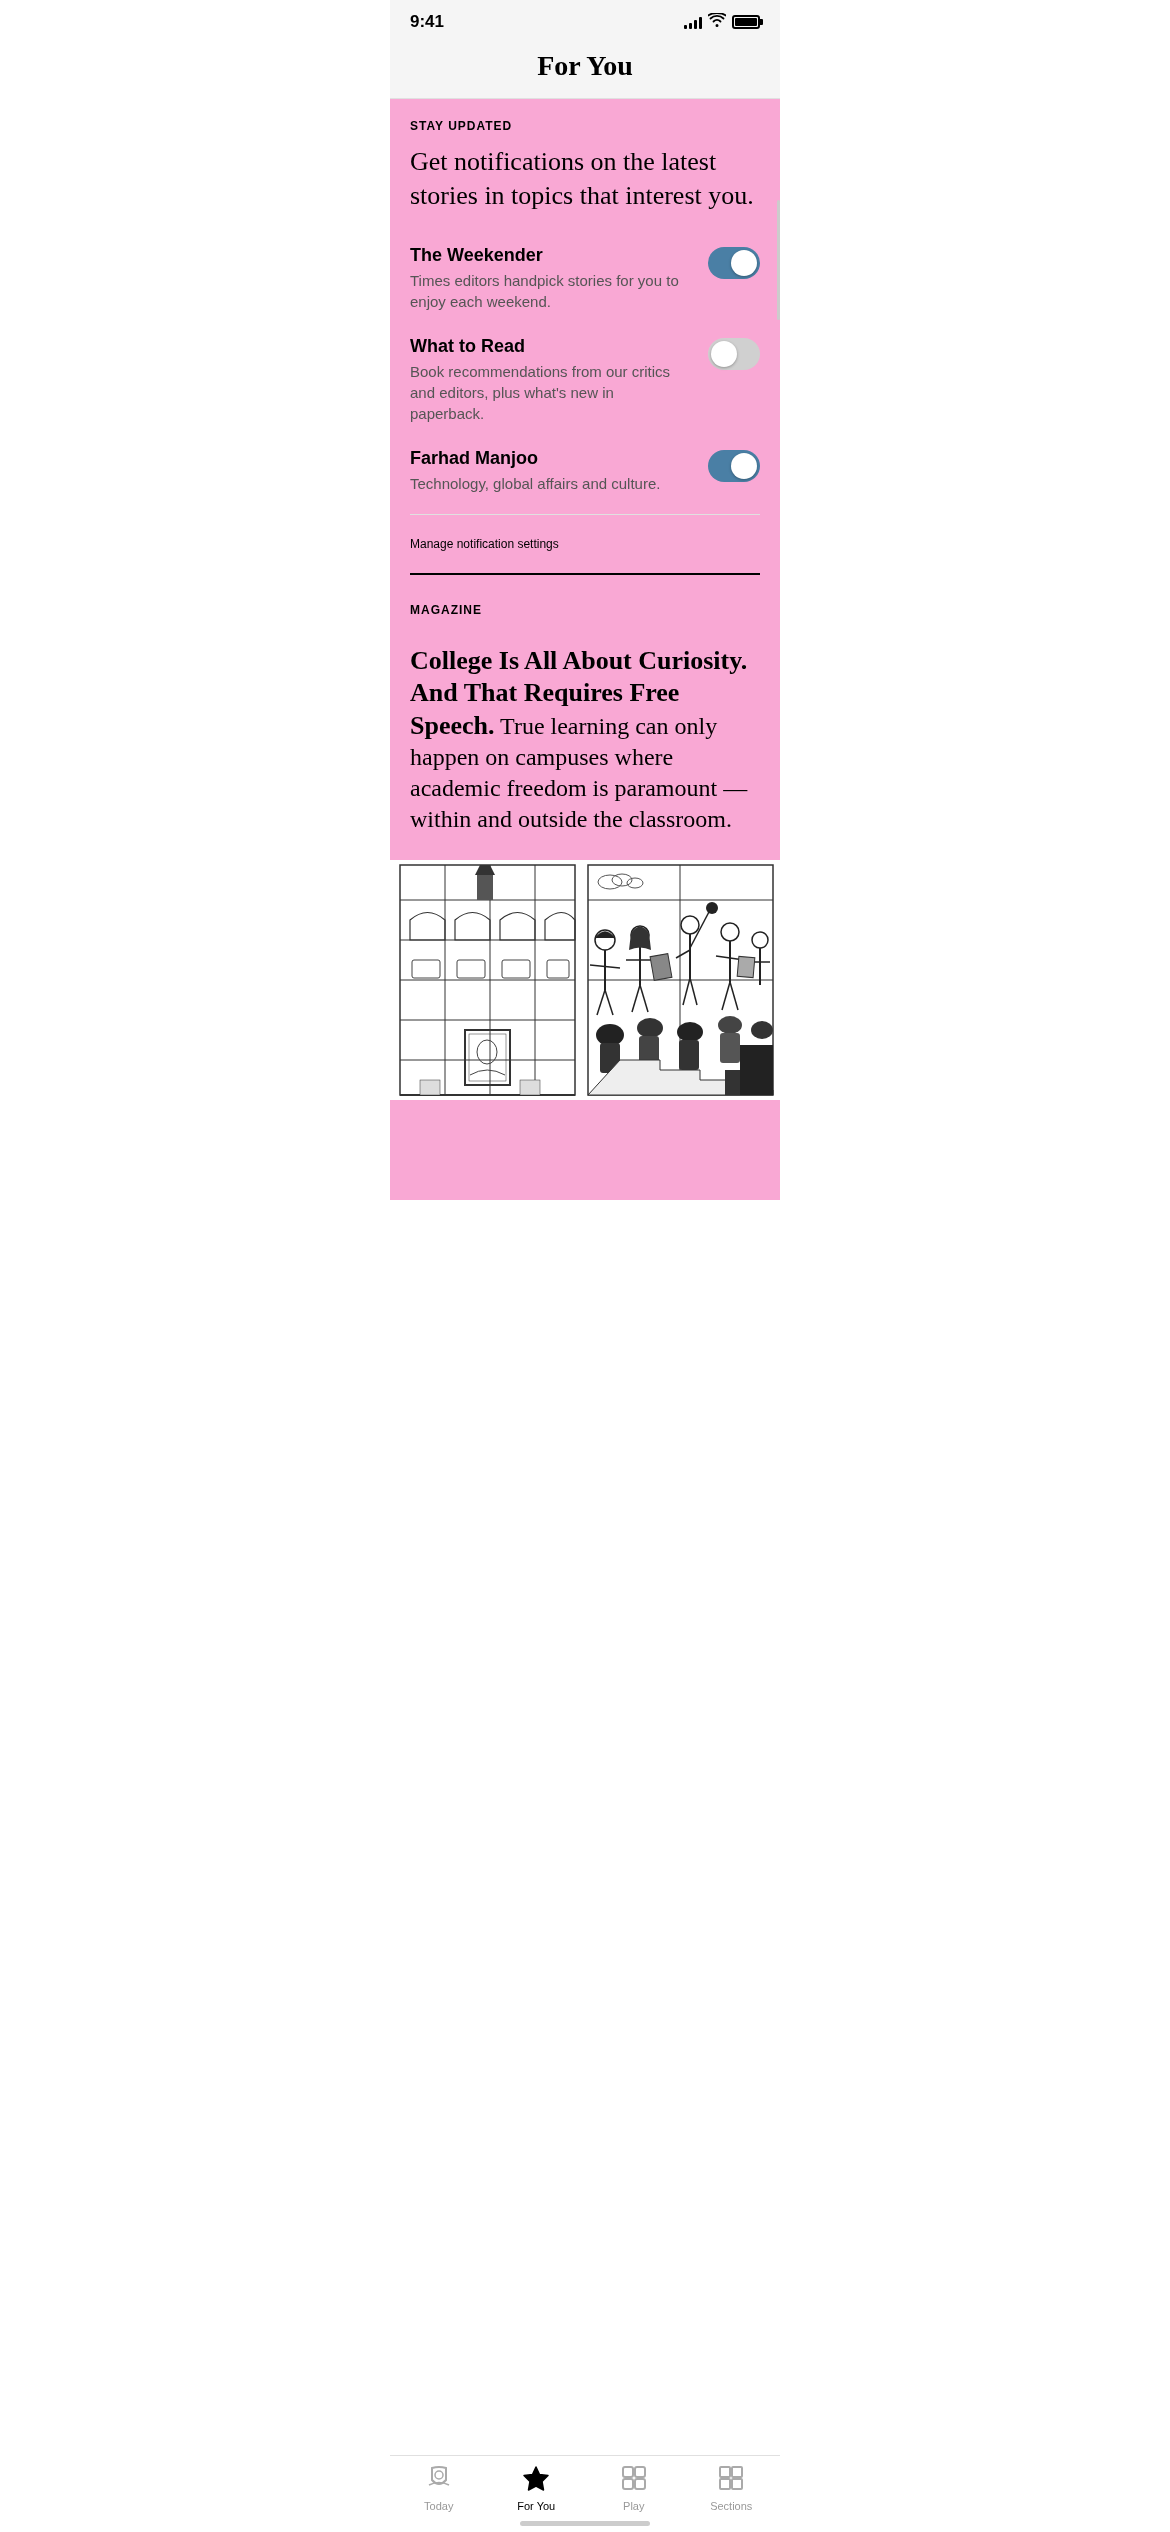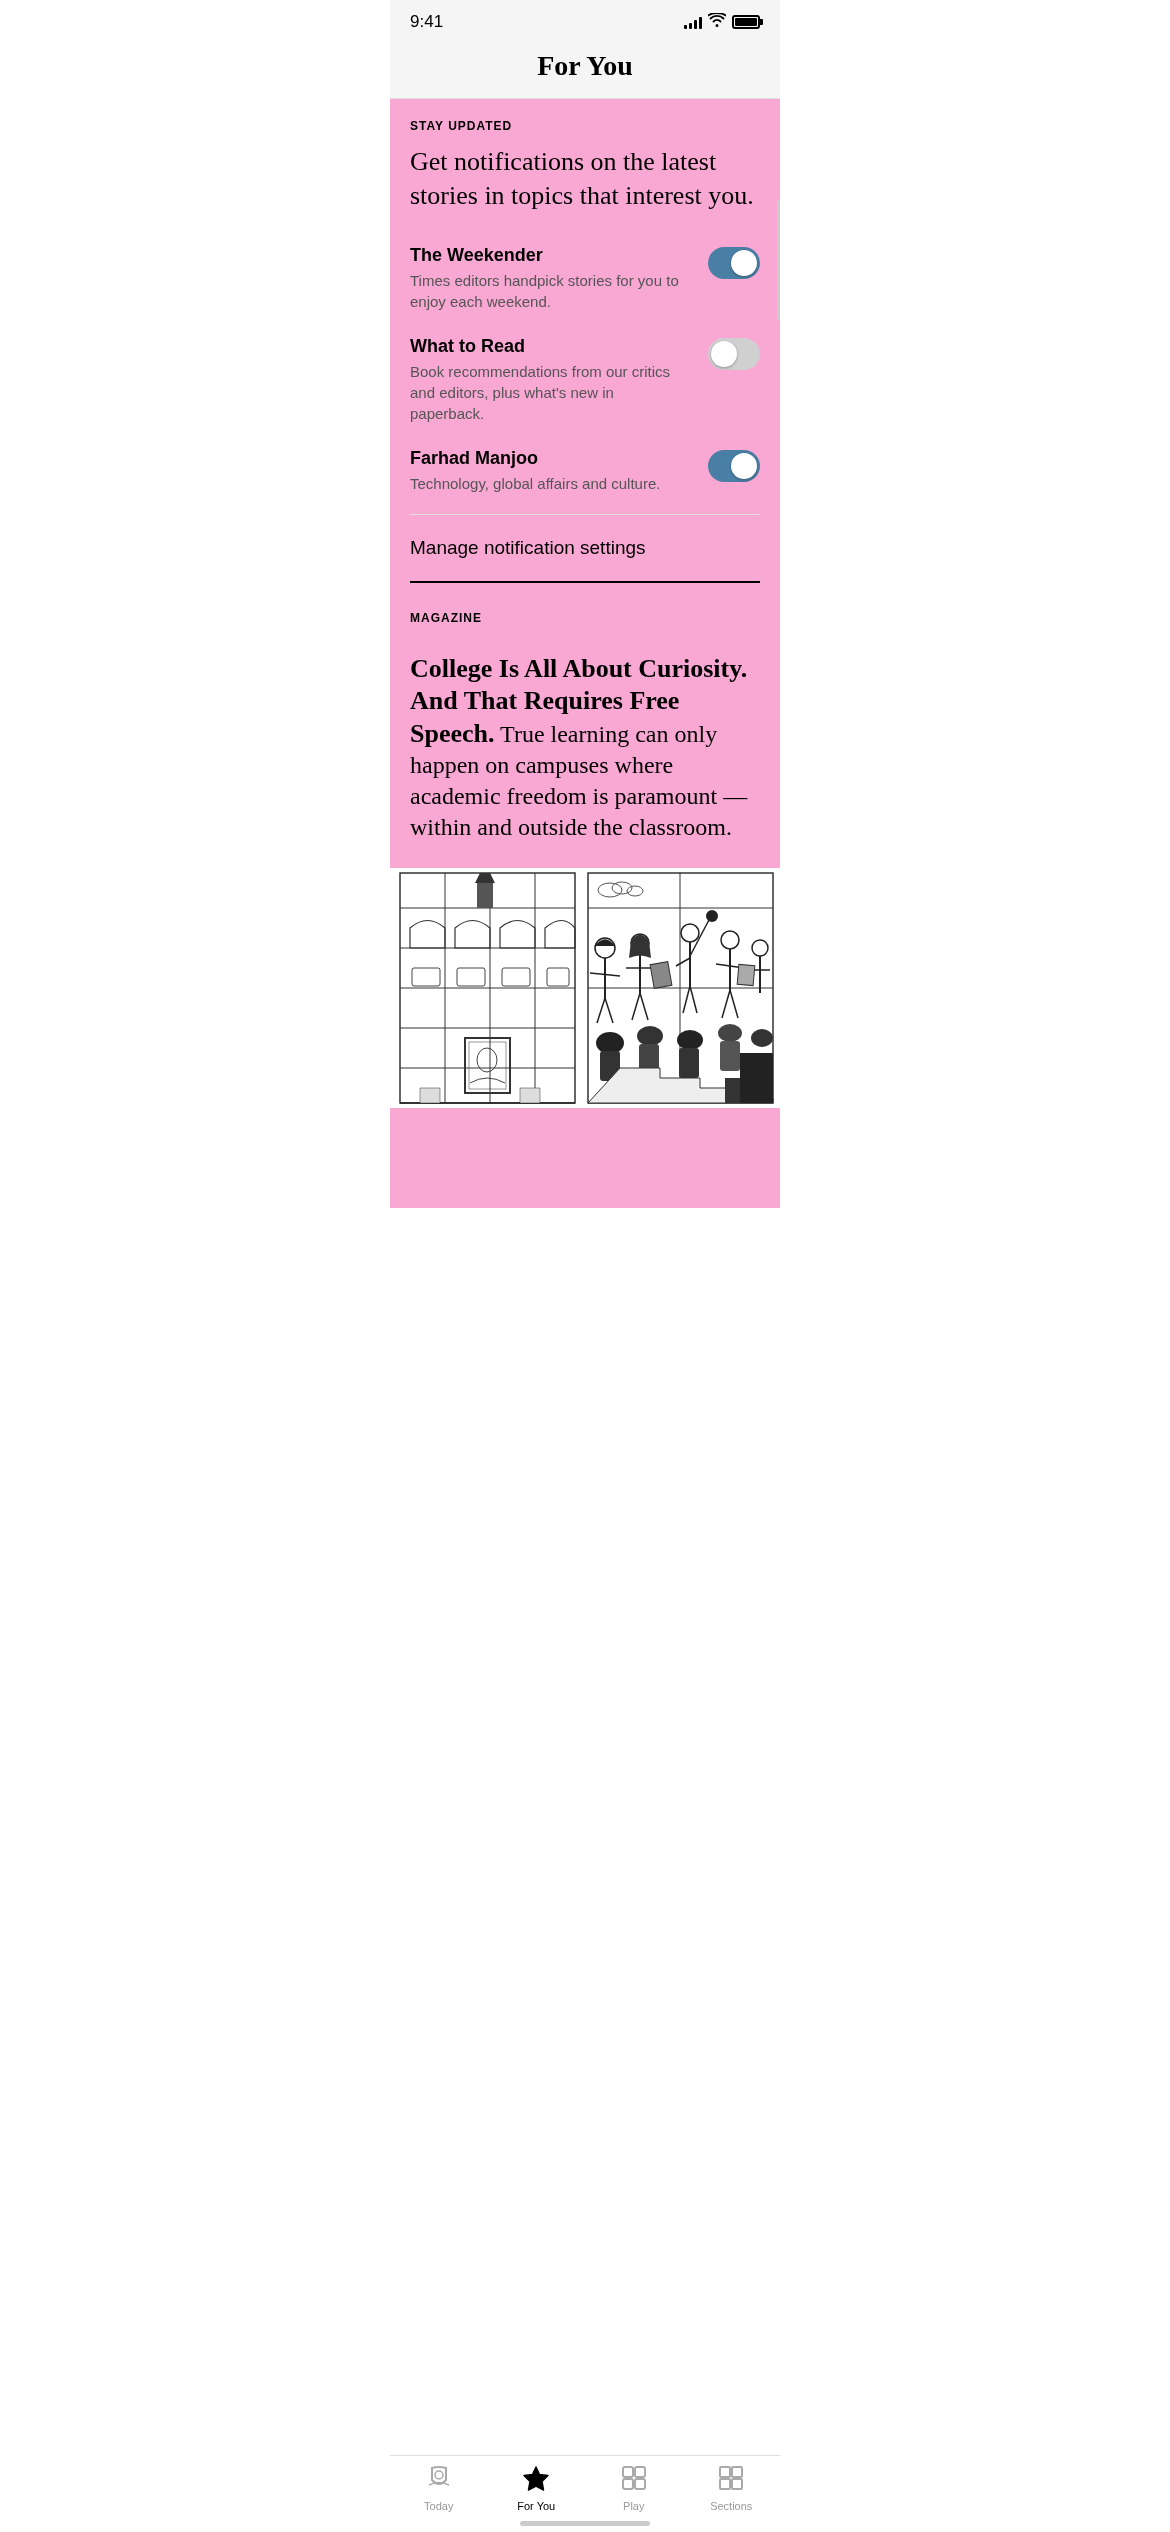--- a/index.html
+++ b/index.html
@@ -20,21 +20,21 @@
     .status-bar {
       display: flex;
       justify-content: space-between;
       align-items: center;
       padding: 12px 20px 8px 20px;
       background: #f5f5f5;
     }
     .status-time {
       font-family: -apple-system, BlinkMacSystemFont, 'Helvetica Neue', sans-serif;
       font-size: 17px;
-      font-weight: 400;
+      font-weight: 700;
       color: #000;
     }
     .status-icons {
       display: flex;
       align-items: center;
       gap: 6px;
     }
     .signal-bars {
       display: flex;
       align-items: flex-end;
@@ -179,21 +179,21 @@
     .divider-thin {
       height: 1px;
       background: #e0e0e0;
       margin: 8px 20px;
     }
 
     
     .manage-link {
       padding: 14px 20px;
       font-family: -apple-system, BlinkMacSystemFont, 'Helvetica Neue', sans-serif;
-      font-size: 19px;
+      font-size: 12px;
       color: #000;
       cursor: pointer;
     }
 
     .divider-thick {
       height: 2px;
       background: #000;
       margin: 8px 20px;
     }
 

